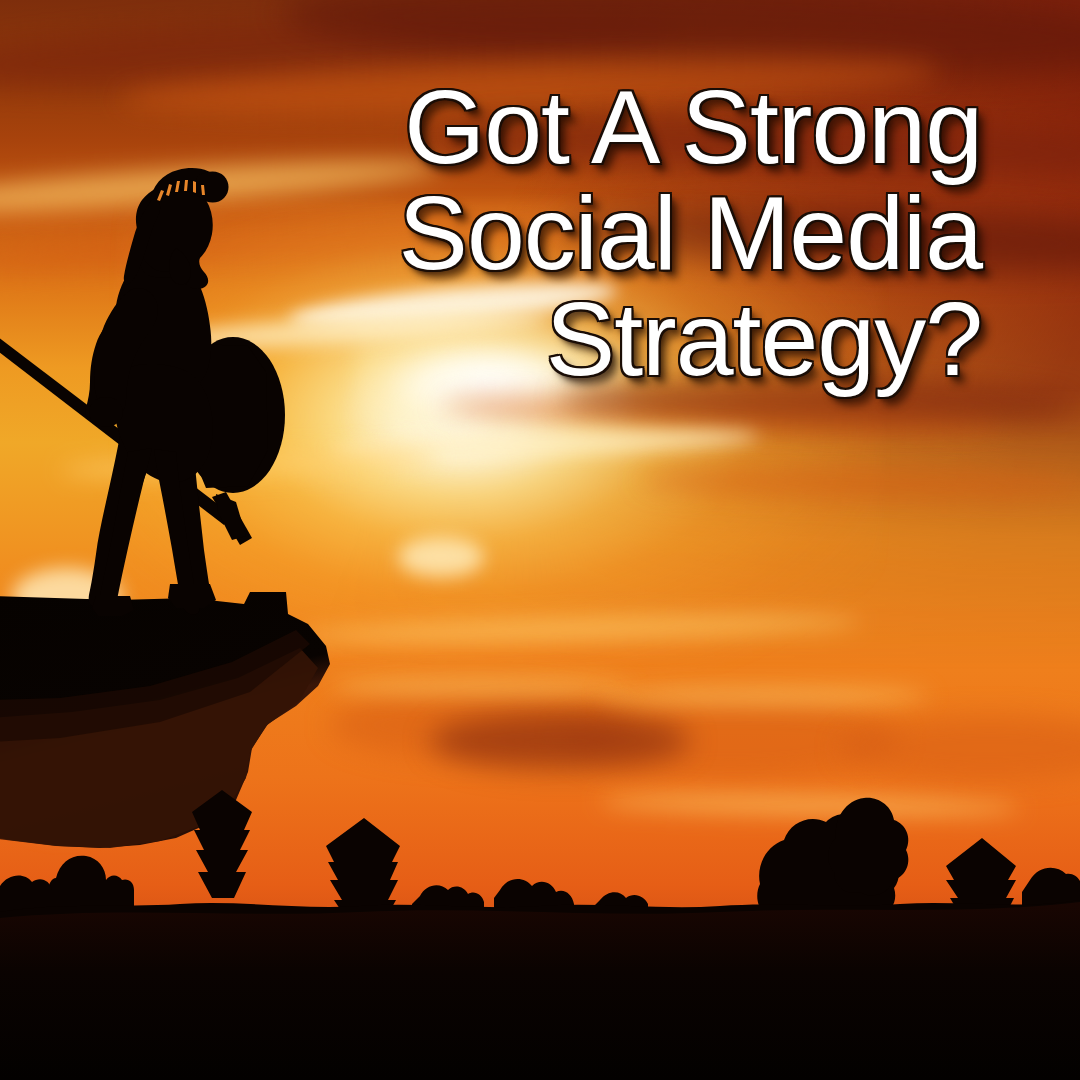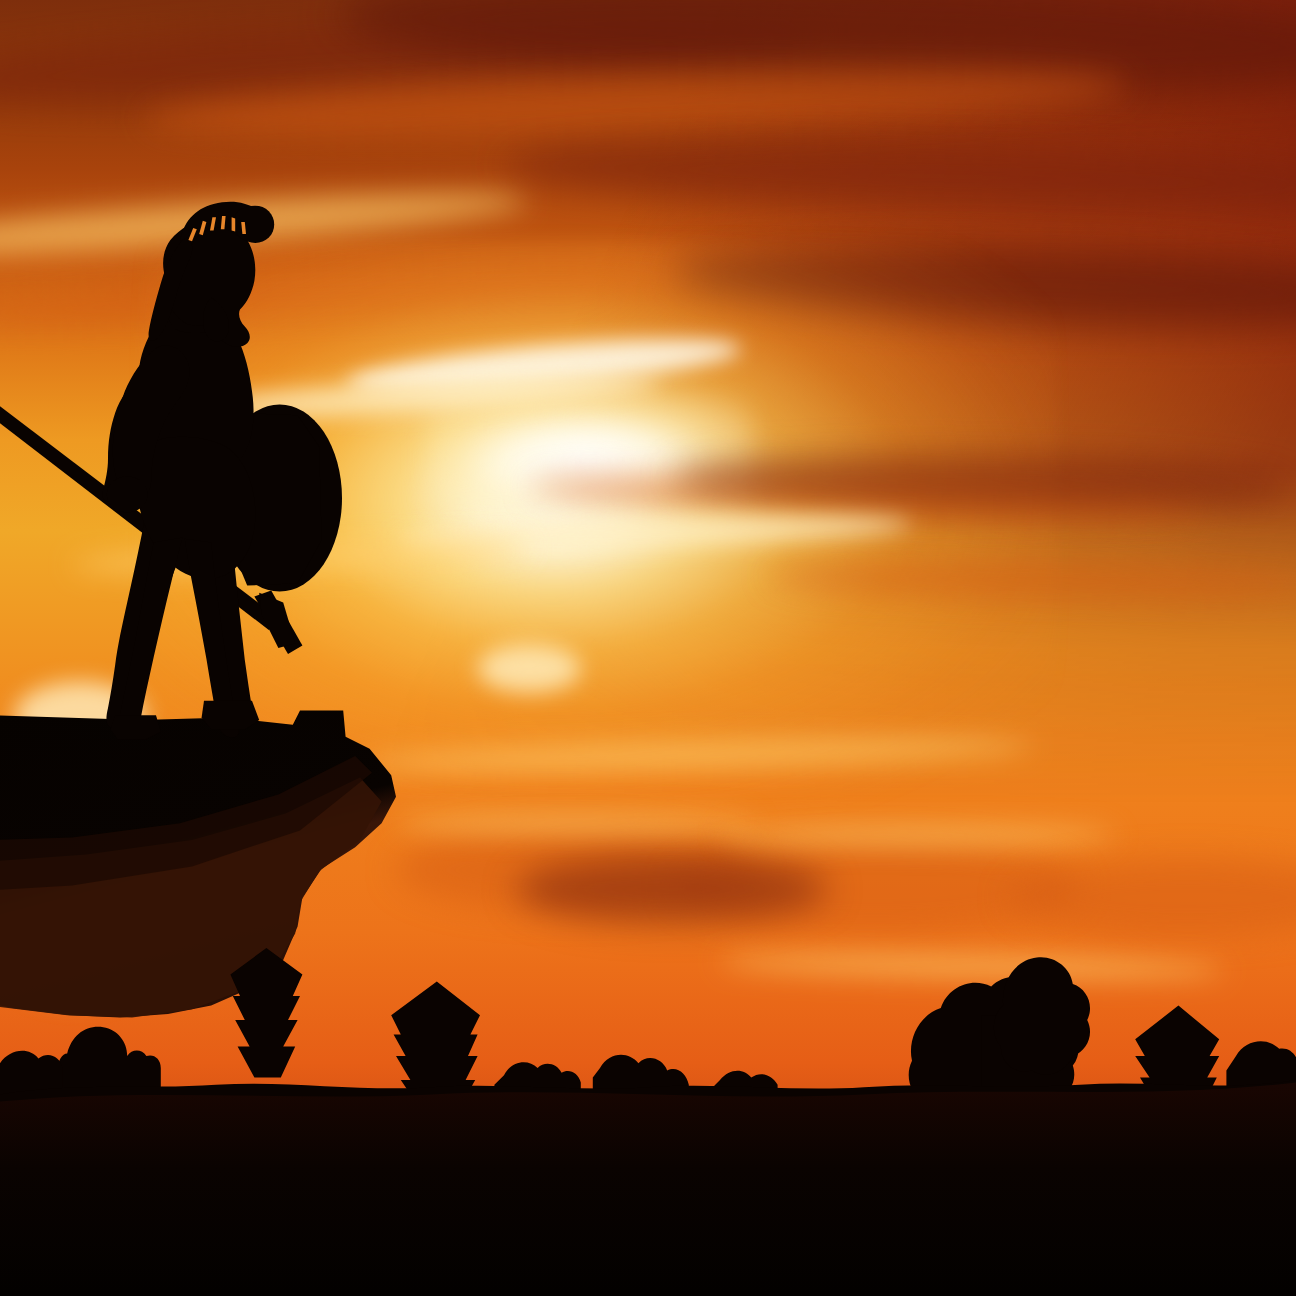--- a/index.html
+++ b/index.html
@@ -173,20 +173,25 @@
   <div class="cloud cl-mid" style="left:560px; top:700px; width:340px; height:78px;"></div>
   <div class="cloud cl-dark" style="left:430px; top:712px; width:260px; height:58px;"></div>
   <div class="cloud cl-light" style="left:330px; top:678px; width:300px; height:16px;"></div>
   <div class="cloud cl-light" style="left:600px; top:688px; width:330px; height:16px;"></div>
   <div class="cloud cl-mid" style="left:840px; top:715px; width:300px; height:66px;"></div>
   <div class="cloud cl-light" style="left:600px; top:796px; width:420px; height:18px; transform:rotate(1deg);"></div>
   <div class="cloud cl-bright" style="left:398px; top:537px; width:86px; height:40px;"></div>
   <div class="cloud cl-bright" style="left:12px;  top:568px; width:110px; height:58px;"></div>
   <div class="cloud cl-light" style="left:0px;   top:740px; width:130px; height:90px;"></div>
 
+  <div class="headline">
+    <span class="line">Got A Strong</span>
+    <span class="line">Social Media</span>
+    <span class="line">Strategy?</span>
+  </div>
 
   <div class="figure-wrap">
     <svg width="1080" height="1080" viewBox="0 0 1080 1080" xmlns="http://www.w3.org/2000/svg">
       <defs>
         <linearGradient id="cliffGrad" x1="0" y1="0" x2="0.35" y2="1">
           <stop offset="0%" stop-color="#060200"></stop>
           <stop offset="52%" stop-color="#080301"></stop>
           <stop offset="62%" stop-color="#3a1608"></stop>
           <stop offset="100%" stop-color="#2a0f05"></stop>
         </linearGradient>

